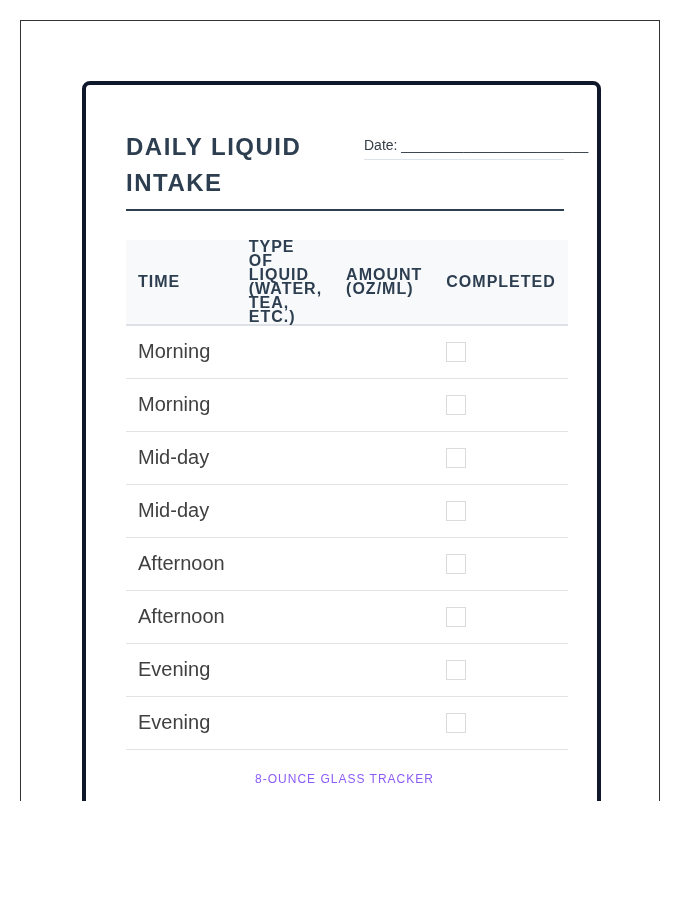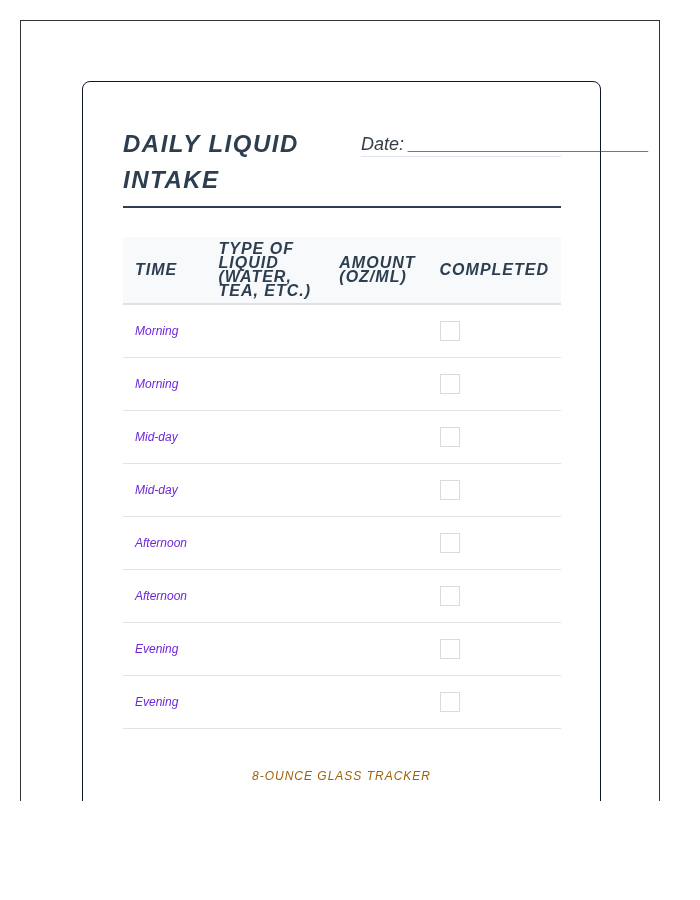--- a/index.html
+++ b/index.html
@@ -3,50 +3,50 @@
 <meta charset="utf-8">
 <style>
   html, body { margin: 0; padding: 0; background: #ffffff; }
   body { width: 700px; height: 900px; position: relative; overflow: hidden; font-family: "Liberation Sans", sans-serif; }
   .page-frame {
     position: absolute; left: 20px; top: 20px; width: 640px; height: 781px;
     border: 1px solid #333333; border-bottom: none; box-sizing: border-box; overflow: hidden; background: #fff;
   }
   .card {
     position: absolute; left: 61px; top: 60px; width: 519px; height: 760px;
-    border: 1px solid #0f172a; border-radius: 8px; background: #fff; box-sizing: border-box; font-style: italic;
+    border: 4px solid #0f172a; border-radius: 8px; background: #fff; box-sizing: border-box;
   }
   .header {
     position: absolute; left: 40px; top: 40px; width: 438px; height: 84px;
     border-bottom: 2px solid #2c3e50;
   }
   .title {
     position: absolute; left: 0; top: 4px; width: 220px;
     font-size: 24px; font-weight: bold; letter-spacing: 1.5px; line-height: 36px; color: #2c3e50;
   }
   .date-field {
     position: absolute; left: 238px; top: 12px; width: 200px; height: 22px;
-    border-bottom: 1px solid #dde3ea; font-size: 18px; color: #333d47; white-space: nowrap;
+    border-bottom: 1px solid #dde3ea; font-size: 14px; color: #333d47; white-space: nowrap;
   }
   .table {
     position: absolute; left: 40px; top: 155px; width: 438px; border-collapse: collapse;
   }
   .thead-row { background: #f8f9fa; border-bottom: 2px solid #dee2e6; height: 67px; }
   .th {
     font-size: 16px; font-weight: bold; letter-spacing: 1px; color: #2c3e50; text-transform: uppercase;
     text-align: left; vertical-align: middle; padding: 0 12px; line-height: 14px; box-sizing: border-box;
   }
   .tr { height: 53px; border-bottom: 1px solid #e1e3e5; }
-  .td { font-size: 12px; color: #6d28d9; padding: 0 12px; vertical-align: middle; }
+  .td { font-size: 20px; color: #404040; padding: 0 12px; vertical-align: middle; }
   .checkbox {
     width: 20px; height: 20px; border: 1px solid #d9dcdf; box-sizing: border-box; background: #fff; cursor: pointer;
   }
   .footer {
     position: absolute; left: 0; top: 687px; width: 517px; text-align: center;
-    font-size: 12px; letter-spacing: 1px; color: #a16207;
+    font-size: 12px; letter-spacing: 1px; color: #8b5cf6;
   }
 </style>
 </head>
 <body>
 
 <div class="page-frame">
   <div class="card">
     <div class="header">
       <div class="title">DAILY LIQUID INTAKE</div>
       <div class="date-field">Date: ________________________</div>

